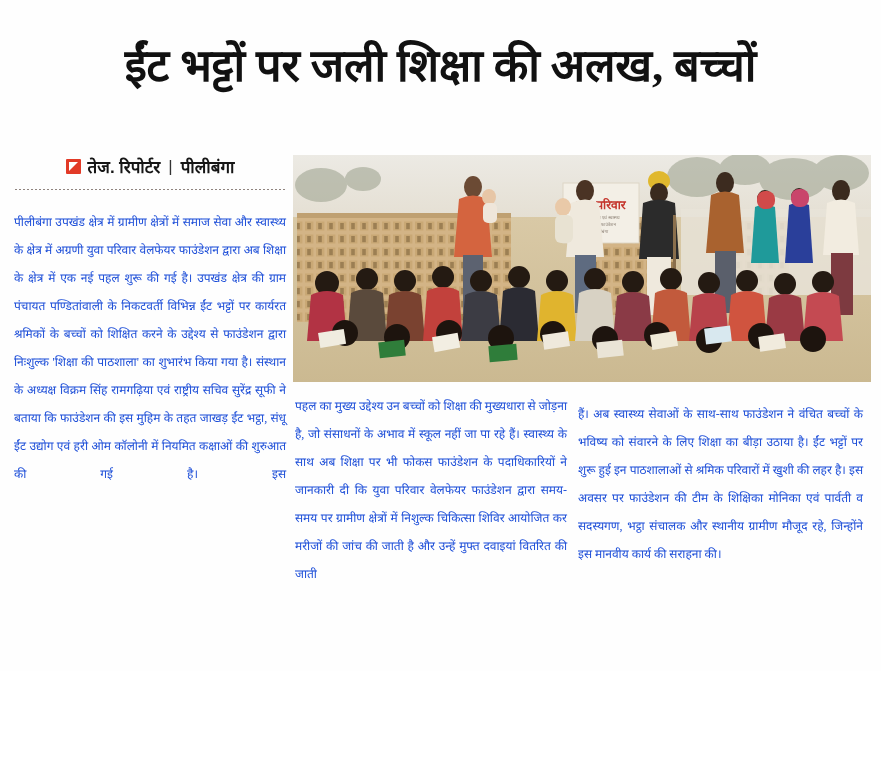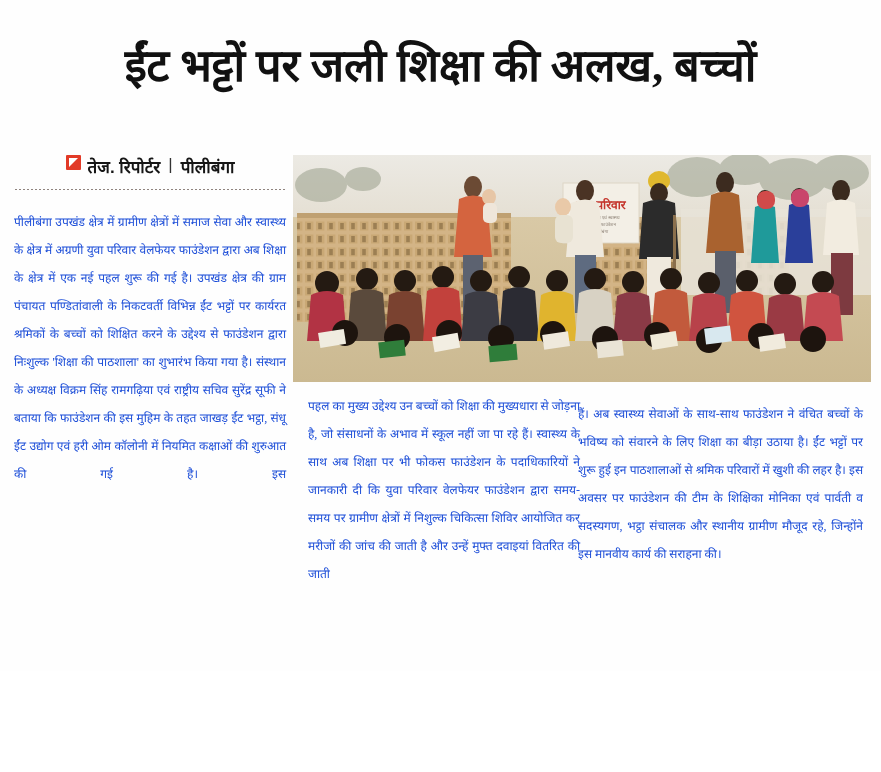--- a/index.html
+++ b/index.html
@@ -42,20 +42,21 @@
 
   
   .byline-block {
     position: absolute;
     left: 14px;
     top: 155px;
     width: 272px;
   }
   .byline-row {
     display: flex;
+    align-items: center;
     justify-content: center;
     gap: 7px;
     font-family: "Liberation Sans", "DejaVu Sans", sans-serif;
     font-weight: 700;
     font-size: 17px;
     color: #161616;
     padding-bottom: 6px;
   }
   .byline-mark {
     width: 15px;
@@ -109,21 +110,21 @@
     font-size: 12px;
     line-height: 28px;
     color: #1d4ed8;
     text-align: justify;
     text-align-last: justify;
     word-spacing: 0px;
   }
   .col p { margin: 0; }
 
   .col-1 { left: 14px;  top: 208px; width: 272px; }
-  .col-2 { left: 308px; top: 392px; width: 272px; }
+  .col-2 { left: 295px; top: 392px; width: 272px; }
   .col-3 { left: 578px; top: 400px; width: 285px; }
   .col-3 { text-align-last: left; }
 
   
   .red-rule {
     position: absolute;
     left: 0;
     top: 706px;
     width: 828px;
     height: 5px;

